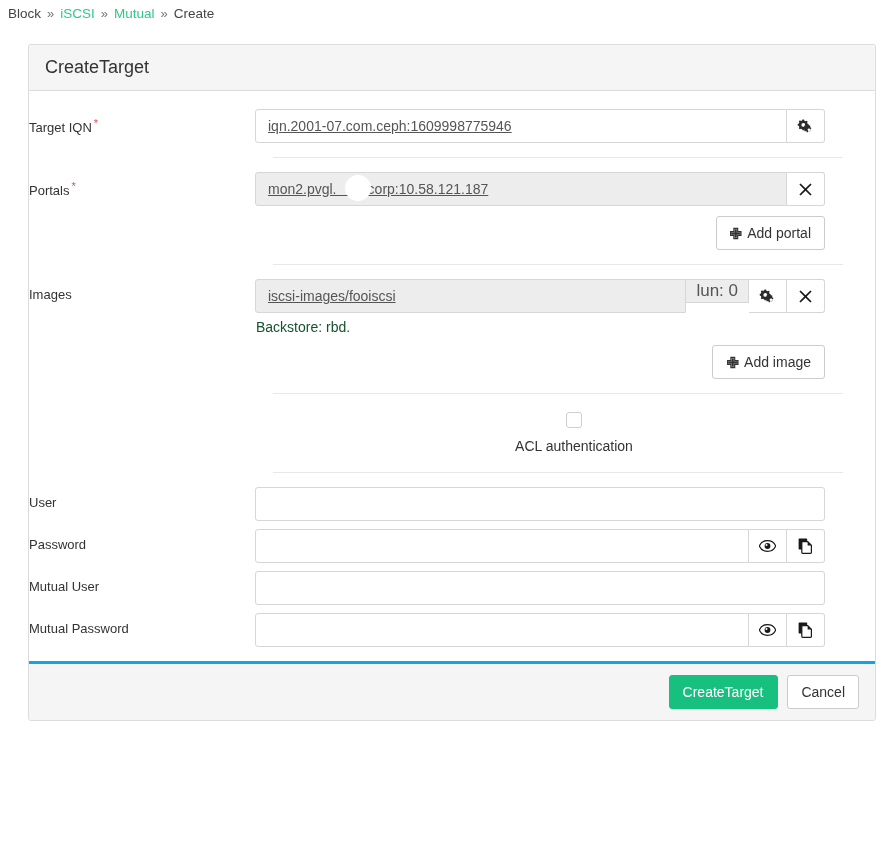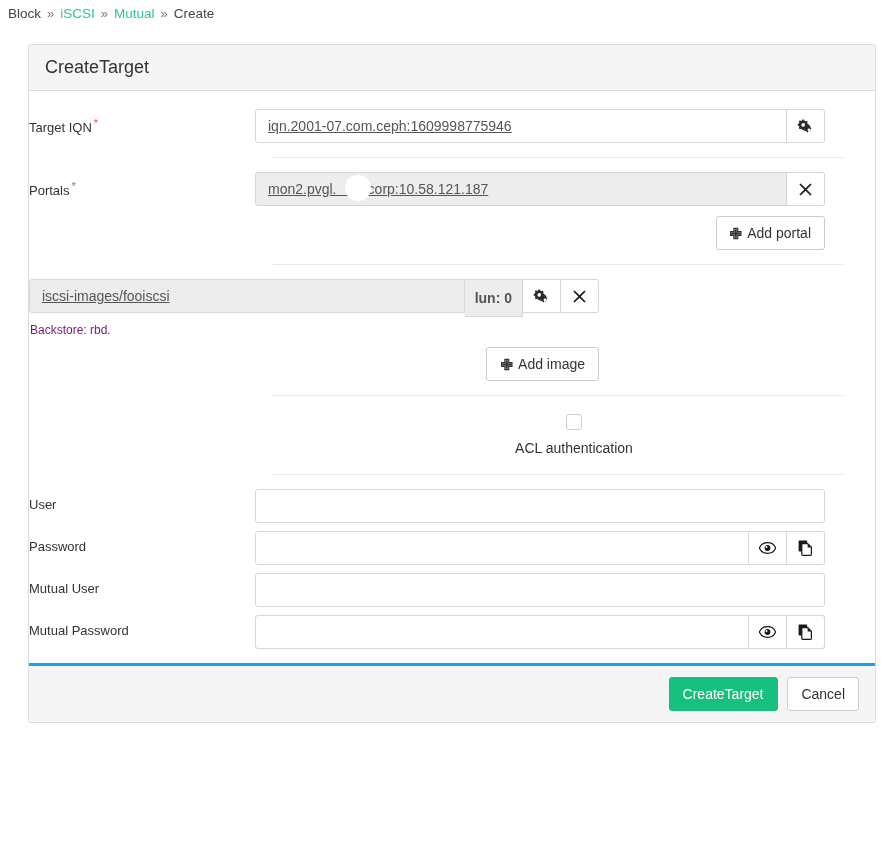--- a/index.html
+++ b/index.html
@@ -113,48 +113,47 @@
     color: #555;
   }
   .input-group .form-control {
     border-radius: 3px 0 0 3px;
     text-decoration: underline;
   }
   .in-addon-text {
     display: flex;
     align-items: center;
     justify-content: center;
-    height: 38px;
+    height: 24px;
     padding: 0 10px;
-    font-size: 14px;
+    font-size: 17px;
     color: #555;
     background: #ededed;
     border: 1px solid #d6d6d6;
     border-left: 0;
-    font-weight: bold;
   }
   .btn-addon {
     width: 38px;
     height: 34px;
     display: flex;
     align-items: center;
     justify-content: center;
     background: #fff;
     border: 1px solid #d6d6d6;
     border-left: 0;
     cursor: pointer;
     padding: 0;
   }
   .btn-addon:last-child { border-radius: 0 3px 3px 0; }
   .single-round { border-radius: 0 3px 3px 0; }
 
   .help-block {
     margin: 6px 0 0 1px;
-    font-size: 12px;
-    color: #701a75;
+    font-size: 14px;
+    color: #14532d;
   }
 
   
   .btn {
     display: inline-flex;
     align-items: center;
     justify-content: center;
     gap: 5px;
     height: 34px;
     padding: 0 13px;
@@ -295,20 +294,23 @@
             <span class="plus">✙</span>
             <span>Add portal</span>
           </button>
         </div>
       </div>
     </div>
 
     <hr class="divider">
 
     <div class="form-row">
+      <div class="lbl">
+        <span>Images</span>
+      </div>
       <div class="ctrl">
         <div class="input-group">
           <input class="form-control readonly" type="text" readonly="" value="iscsi-images/fooiscsi" style="">
           <span class="in-addon-text">lun: 0</span>
           <button class="btn-addon">
             <span>
               <svg width="17" height="15" viewBox="0 0 17 15">
                 <path fill="#2b2b2b" d="M6.2 0.2l.5 1.5c.5.1 1 .3 1.4.6l1.4-.7 1.4 1.4-.7 1.4c.3.4.5.9.6 1.4l1.5.5v2l-1.5.5c-.1.5-.3 1-.6 1.4l.7 1.4-1.4 1.4-1.4-.7c-.4.3-.9.5-1.4.6L6.2 14h-2l-.5-1.5c-.5-.1-1-.3-1.4-.6l-1.4.7L-.5 11.2l.7-1.4c-.3-.4-.5-.9-.6-1.4L-1.9 7.9v-2l1.5-.5c.1-.5.3-1 .6-1.4L-.5 2.6 .9 1.2l1.4.7c.4-.3.9-.5 1.4-.6L4.2.2z" transform="translate(2.2 0.4) scale(0.78)"></path>
                 <circle cx="6.3" cy="5.9" r="1.9" fill="#ffffff"></circle>
                 <path fill="#2b2b2b" d="M13.6 8.2l.3.9.9.3v1.2l-.9.3-.3.9.4.8-.8.8-.8-.4-.9.3-.3.9h-1.2l-.3-.9-.9-.3-.8.4-.8-.8.4-.8-.3-.9-.9-.3V9.4l.9-.3.3-.9-.4-.8.8-.8.8.4.9-.3.3-.9h1.2l.3.9.9.3.8-.4.8.8z" transform="translate(0.6 0.1) scale(0.92)"></path>

